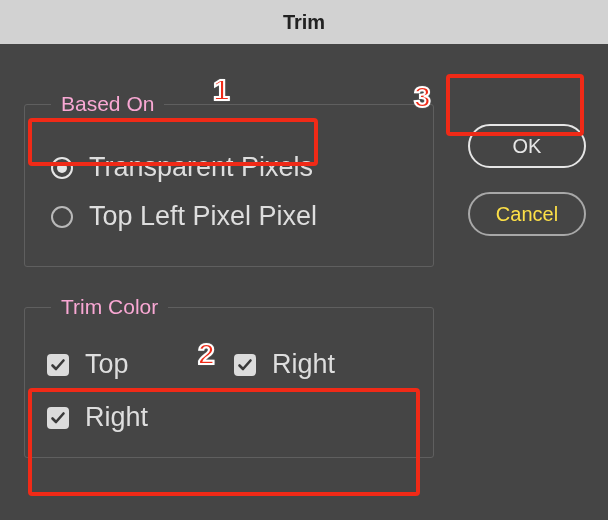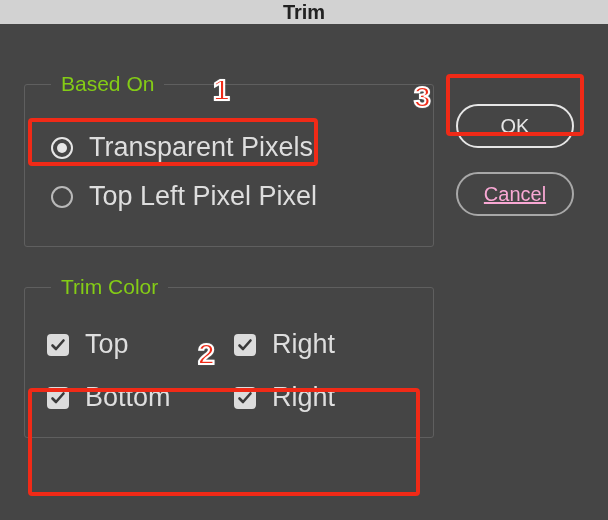--- a/index.html
+++ b/index.html
@@ -1,53 +1,53 @@
 <!DOCTYPE html>
 <html><head>
 <meta charset="utf-8">
 <style>
   * { box-sizing: border-box; margin: 0; padding: 0; }
   html, body { width: 608px; height: 520px; overflow: hidden; font-family: -apple-system, "Helvetica Neue", Arial, sans-serif; }
   .window { width: 608px; height: 520px; background: #454545; position: relative; }
   .titlebar {
-    height: 24px; background: #d2d2d2; display: flex; align-items: center; justify-content: center;
+    height: 44px; background: #d2d2d2; display: flex; align-items: center; justify-content: center;
     font-weight: 700; font-size: 20px; color: #222;
   }
   .body { position: relative; padding: 20px 20px 20px 24px; height: calc(520px - 40px); }
   .left-col { width: 410px; }
   fieldset {
     border: 1px solid #5f5f5f; border-radius: 3px; padding: 22px 16px 20px 16px; position: relative; margin-top: 28px;
   }
   fieldset legend {
-    font-size: 21px; color: #84cc16; padding: 0 10px; margin-left: 10px;
+    font-size: 21px; color: #f9a8d4; padding: 0 10px; margin-left: 10px;
   }
   .radio-row { display: flex; align-items: center; gap: 16px; margin: 10px 4px; padding: 4px 6px; cursor: pointer; }
   .radio-outer {
     width: 22px; height: 22px; border: 2px solid #b9b9b9; border-radius: 50%; display: flex;
     align-items: center; justify-content: center; flex: 0 0 auto;
   }
   .radio-outer.checked { border-color: #e6e6e6; }
   .radio-inner { width: 10px; height: 10px; border-radius: 50%; background: #e6e6e6; display: none; }
   .radio-outer.checked .radio-inner { display: block; }
   .opt-label { font-size: 27px; color: #dedede; }
   .check-grid {
     display: grid; grid-template-columns: 1fr 1fr; row-gap: 22px; column-gap: 10px; padding: 8px 6px 4px 6px;
   }
   .check-row { display: flex; align-items: center; gap: 16px; cursor: pointer; }
   .checkbox {
     width: 22px; height: 22px; border-radius: 4px; background: #dcdcdc; display: flex;
     align-items: center; justify-content: center; flex: 0 0 auto;
   }
   .checkbox svg { width: 16px; height: 16px; }
-  .buttons { position: absolute; right: 34px; top: 80px; display: flex; flex-direction: column; gap: 24px; }
+  .buttons { position: absolute; right: 22px; top: 80px; display: flex; flex-direction: column; gap: 24px; }
   .btn {
     width: 118px; height: 44px; border: 2px solid #e6e6e6; border-radius: 22px; background: transparent;
     color: #e6e6e6; font-size: 20px; display: flex; align-items: center; justify-content: center; cursor: pointer;
   }
-  .btn.secondary { border-color: #a8a8a8; color: #f9a8d4; text-decoration: underline; }
+  .btn.secondary { border-color: #a8a8a8; color: #fde047; }
 
   
   .anno-box { position: absolute; border: 4px solid #f02a17; border-radius: 4px; pointer-events: none; }
   .anno-num {
     position: absolute; font-weight: 900; font-size: 30px; color: #f02a17;
     -webkit-text-stroke: 2px #ffffff; text-shadow: 0 0 2px #fff; pointer-events: none;
   }
   #box-1 { left: 28px; top: 118px; width: 290px; height: 48px; }
   #num-1 { left: 213px; top: 73px; }
   #box-2 { left: 28px; top: 388px; width: 392px; height: 108px; }
@@ -98,28 +98,20 @@
 
           <div class="check-row">
             <span class="checkbox">
               <svg viewBox="0 0 16 16">
                   <polyline points="2.5,8.5 6,12 13.5,3.5" fill="none" stroke="#3a3a3a" stroke-width="2.6" stroke-linecap="round" stroke-linejoin="round"></polyline>
                 </svg>
             </span>
             <span class="opt-label">Right</span>
           </div>
 
-          <div class="check-row">
-            <span class="checkbox">
-              <svg viewBox="0 0 16 16">
-                  <polyline points="2.5,8.5 6,12 13.5,3.5" fill="none" stroke="#3a3a3a" stroke-width="2.6" stroke-linecap="round" stroke-linejoin="round"></polyline>
-                </svg>
-            </span>
-            <span class="opt-label">Bottom</span>
-          </div>
 
           <div class="check-row">
             <span class="checkbox">
               <svg viewBox="0 0 16 16">
                   <polyline points="2.5,8.5 6,12 13.5,3.5" fill="none" stroke="#3a3a3a" stroke-width="2.6" stroke-linecap="round" stroke-linejoin="round"></polyline>
                 </svg>
             </span>
             <span class="opt-label">Right</span>
           </div>
 

